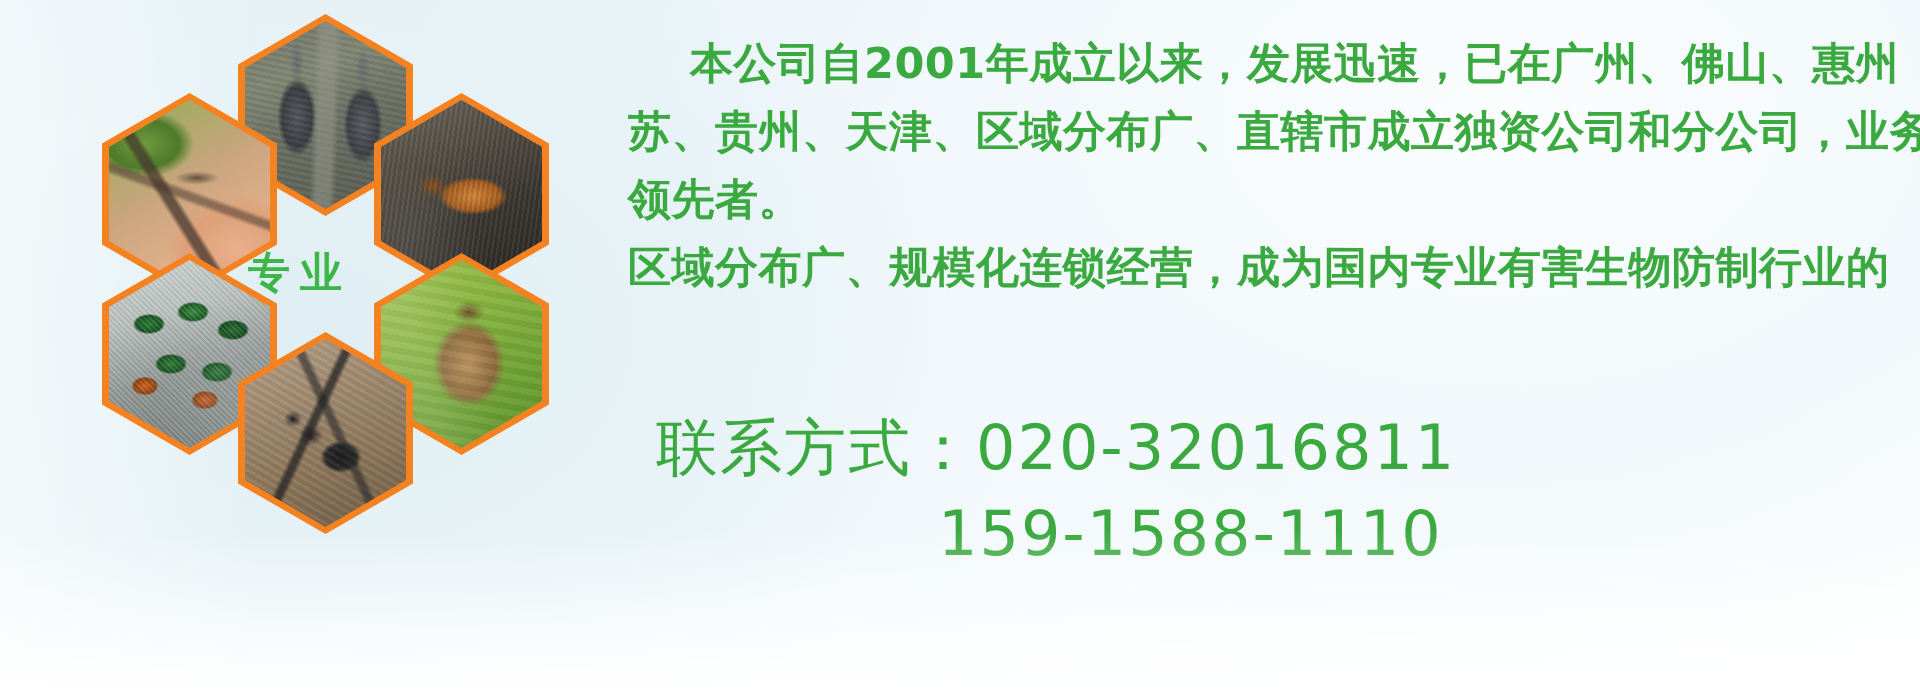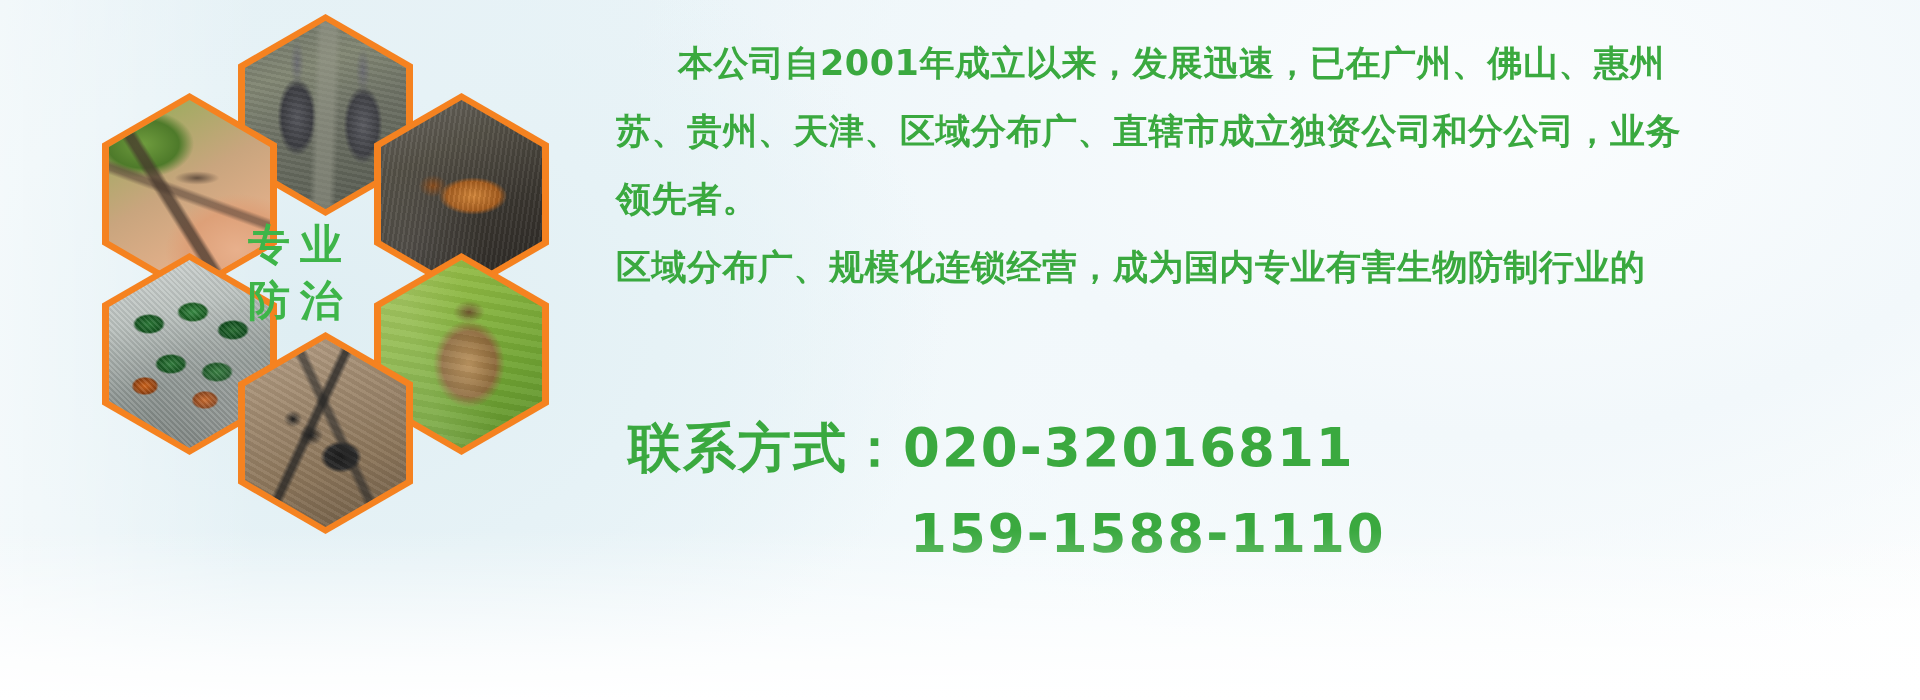--- a/index.html
+++ b/index.html
@@ -143,36 +143,36 @@
       linear-gradient(115deg, rgba(0,0,0,0) 0 40%, rgba(35,35,35,.75) 42% 44%, rgba(0,0,0,0) 46% 100%),
       linear-gradient(65deg, rgba(0,0,0,0) 0 52%, rgba(40,40,40,.6) 54% 56%, rgba(0,0,0,0) 58% 100%),
       repeating-linear-gradient(30deg, rgba(255,255,255,.05) 0 3px, rgba(0,0,0,.05) 3px 7px);
   }
 
   
   .copy{
     position:absolute;left:612px;top:34px;width:1290px;
   }
   .para p{
-    margin:0 0 10px 4px;
+    margin:0 0 10px 16px;
     color:#3aa93f;
-    font-size:35px;
+    font-size:43px;
     font-weight:bold;
     line-height:58px;
     letter-spacing:.5px;
     white-space:nowrap;
   }
   .para p.indent{text-indent:62px;}
 
   .contact{
     position:absolute;left:628px;top:405px;width:1260px;
   }
   .contact .line1,.contact .line2{
-    color:#3aa93f;font-weight:bold;font-size:53px;line-height:86px;
-    letter-spacing:2px;white-space:nowrap;
+    color:#3aa93f;font-weight:normal;font-size:62px;line-height:86px;
+    letter-spacing:2px;white-space:nowrap;margin-left:28px;
   }
   .contact .line2{padding-left:282px;}
 </style>
 </head>
 <body>
 
 <div class="banner">
 
   <div class="comb">
 
@@ -207,21 +207,20 @@
     </div>
 
     <div class="hex h-ant">
       <div class="inner">
         <div class="photo ph-ant"></div>
       </div>
     </div>
 
     <div class="hex-label">
       <span>专业</span>
-      <span>防治</span>
     </div>
   </div>
 
   <div class="copy">
     <div class="para">
       <p class="indent">本公司自2001年成立以来，发展迅速，已在广州、佛山、惠州</p>
       <p>苏、贵州、天津、区域分布广、直辖市成立独资公司和分公司，业务</p>
       <p>领先者。</p>
       <p>区域分布广、规模化连锁经营，成为国内专业有害生物防制行业的</p>
     </div>

